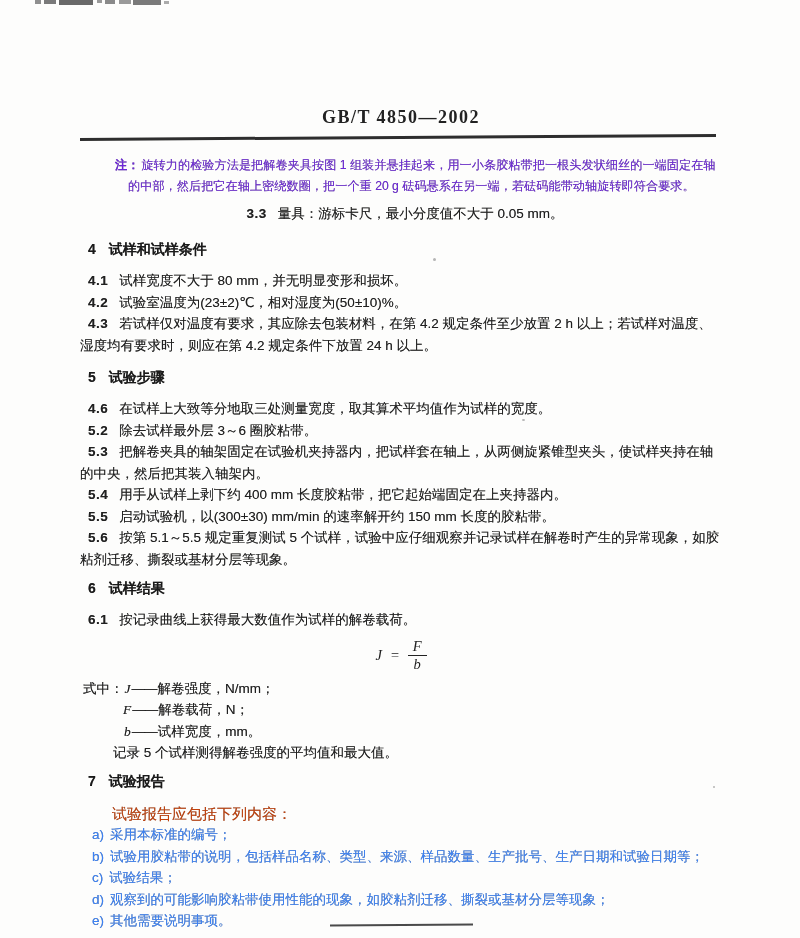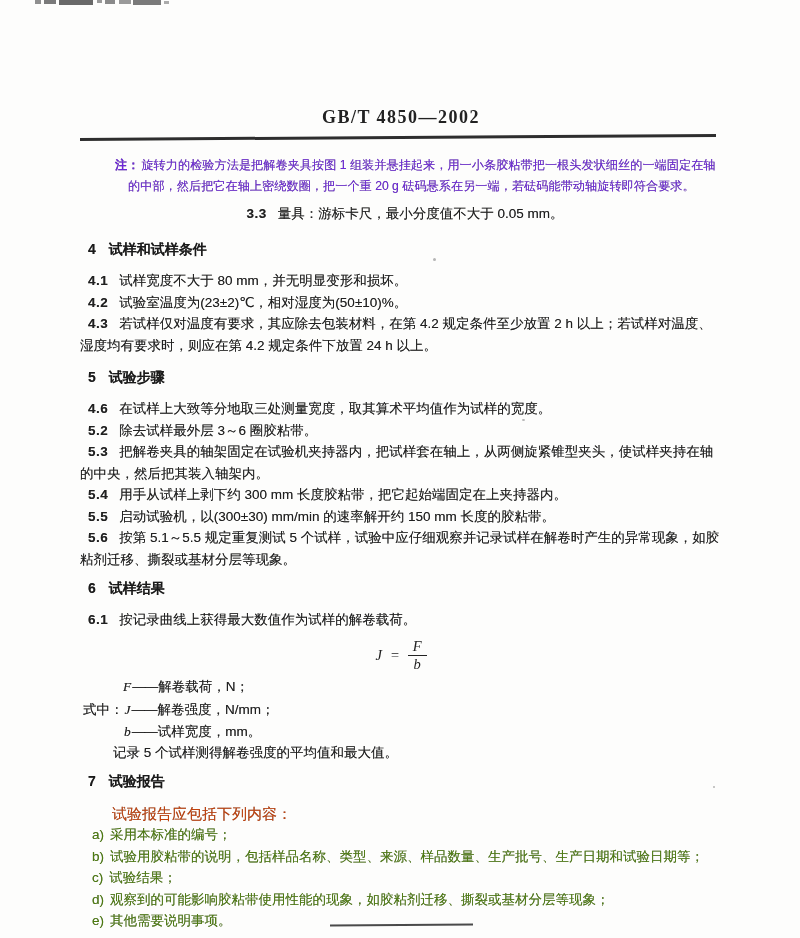--- a/index.html
+++ b/index.html
@@ -65,21 +65,21 @@
   .where-b { padding-left:44px; }
   .where-closing { padding-left:33px; }
   .w-label { margin-right:1px; }
   .dash { letter-spacing:-1px; margin:0 1px; }
   .report-intro {
     margin-top:12px; font-size:15px; line-height:21.5px;
     padding-left:32px; color:#c2410c; text-shadow:0 0 0.4px rgba(0,0,0,.45);
   }
   .report-item {
     font-size:13.5px; line-height:21.5px; padding-left:12px;
-    color:#4d7c0f; text-shadow:0 0 0.4px rgba(0,0,0,.45);
+    color:#3b82f6; text-shadow:0 0 0.4px rgba(0,0,0,.45);
   }
   .report-item .r-label { margin-right:6px; }
   
   .artifact { position:absolute; background:#777; }
   .m1 { left:35px; top:0; width:6px; height:4px; background:#8f8f8f; }
   .m2 { left:44px; top:0; width:12px; height:4px; background:#7a7a7a; }
   .m3 { left:59px; top:0; width:34px; height:5px; background:#696969; }
   .m4 { left:97px; top:0; width:5px; height:3px; background:#9a9a9a; }
   .m5 { left:105px; top:0; width:10px; height:4px; background:#8a8a8a; }
   .m6 { left:119px; top:0; width:12px; height:4px; background:#9a9a9a; }
@@ -122,39 +122,39 @@
 
   <p class="clause after-sec"><span class="cnum">4.1</span><span>试样宽度不大于 80 mm，并无明显变形和损坏。</span></p>
   <p class="clause"><span class="cnum">4.2</span><span>试验室温度为(23±2)℃，相对湿度为(50±10)%。</span></p>
   <p class="clause"><span class="cnum">4.3</span><span>若试样仅对温度有要求，其应除去包装材料，在第 4.2 规定条件至少放置 2 h 以上；若试样对温度、湿度均有要求时，则应在第 4.2 规定条件下放置 24 h 以上。</span></p>
 
   <h2 class="sec sec-5"><span class="snum">5</span><span>试验步骤</span></h2>
 
   <p class="clause after-sec"><span class="cnum">4.6</span><span>在试样上大致等分地取三处测量宽度，取其算术平均值作为试样的宽度。</span></p>
   <p class="clause"><span class="cnum">5.2</span><span>除去试样最外层 3～6 圈胶粘带。</span></p>
   <p class="clause"><span class="cnum">5.3</span><span>把解卷夹具的轴架固定在试验机夹持器内，把试样套在轴上，从两侧旋紧锥型夹头，使试样夹持在轴的中央，然后把其装入轴架内。</span></p>
-  <p class="clause"><span class="cnum">5.4</span><span>用手从试样上剥下约 300 mm 长度胶粘带，把它起始端固定在上夹持器内。</span></p>
+  <p class="clause"><span class="cnum">5.4</span><span>用手从试样上剥下约 400 mm 长度胶粘带，把它起始端固定在上夹持器内。</span></p>
   <p class="clause"><span class="cnum">5.5</span><span>启动试验机，以(300±30) mm/min 的速率解开约 150 mm 长度的胶粘带。</span></p>
   <p class="clause"><span class="cnum">5.6</span><span>按第 5.1～5.5 规定重复测试 5 个试样，试验中应仔细观察并记录试样在解卷时产生的异常现象，如胶粘剂迁移、撕裂或基材分层等现象。</span></p>
 
   <h2 class="sec sec-6"><span class="snum">6</span><span>试样结果</span></h2>
 
   <p class="clause after-sec"><span class="cnum">6.1</span><span>按记录曲线上获得最大数值作为试样的解卷载荷。</span></p>
 
   <div class="formula">
     <span>J</span>
     <span>=</span>
     <span class="frac">
         <span class="f-num">F</span>
         <span class="f-den">b</span>
       </span>
   </div>
 
+  <p class="where-line where-first"><span class="w-label">式中：</span><span class="sym">J</span><span class="dash">——</span><span>解卷强度，N/mm；</span></p>
   <p class="where-line where-f"><span class="sym">F</span><span class="dash">——</span><span>解卷载荷，N；</span></p>
-  <p class="where-line where-first"><span class="w-label">式中：</span><span class="sym">J</span><span class="dash">——</span><span>解卷强度，N/mm；</span></p>
   <p class="where-line where-b"><span class="sym">b</span><span class="dash">——</span><span>试样宽度，mm。</span></p>
   <p class="where-line where-closing">记录 5 个试样测得解卷强度的平均值和最大值。</p>
 
   <h2 class="sec sec-7"><span class="snum">7</span><span>试验报告</span></h2>
 
   <p class="report-intro">试验报告应包括下列内容：</p>
   <p class="report-item"><span class="r-label">a)</span><span>采用本标准的编号；</span></p>
   <p class="report-item"><span class="r-label">b)</span><span>试验用胶粘带的说明，包括样品名称、类型、来源、样品数量、生产批号、生产日期和试验日期等；</span></p>
   <p class="report-item"><span class="r-label">c)</span><span>试验结果；</span></p>
   <p class="report-item"><span class="r-label">d)</span><span>观察到的可能影响胶粘带使用性能的现象，如胶粘剂迁移、撕裂或基材分层等现象；</span></p>

